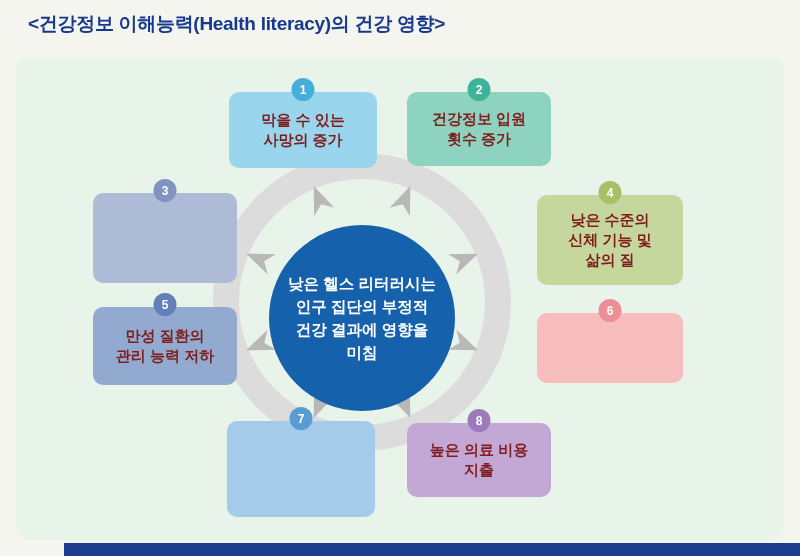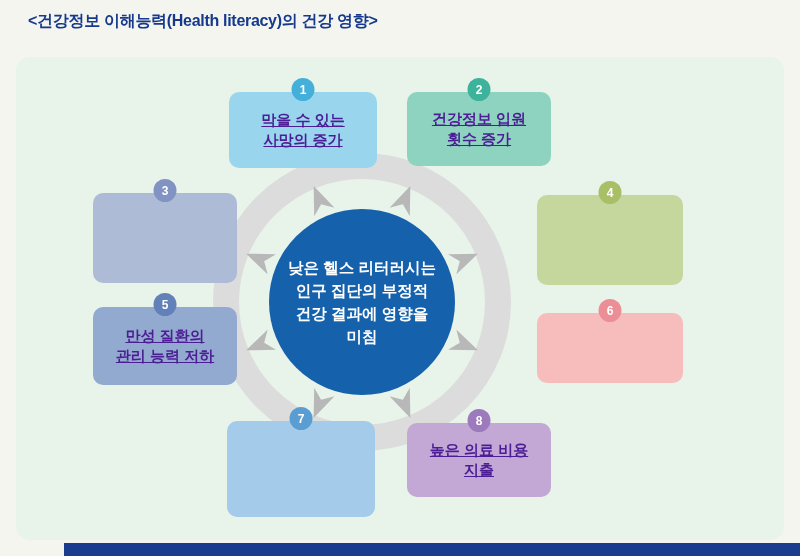--- a/index.html
+++ b/index.html
@@ -4,21 +4,21 @@
 <style>
   * { margin:0; padding:0; box-sizing:border-box; }
   html,body { width:800px; height:556px; }
   body {
     position:relative; overflow:hidden;
     background:#f4f5ef;
     font-family:"Liberation Sans", sans-serif;
   }
   .title {
     position:absolute; left:28px; top:11px;
-    font-size:16px; font-weight:bold; color:#16398d; letter-spacing:-0.3px;
+    font-size:19px; font-weight:bold; color:#16398d; letter-spacing:-0.3px;
   }
   .panel {
     position:absolute; left:16px; top:57px; width:768px; height:483px;
     background:#e8f3ea; border-radius:14px;
   }
   .ring {
     position:absolute; left:213px; top:153px; width:298px; height:298px;
     border:26px solid #dcdcdc; border-radius:50%; z-index:1;
   }
   .center-circle {
@@ -38,22 +38,22 @@
   .a4 { left:451px; top:248px; transform:rotate(-22.5deg); }
   .a5 { left:245px; top:334px; transform:rotate(157.5deg); }
   .a6 { left:451px; top:334px; transform:rotate(22.5deg); }
   .a7 { left:305px; top:394px; transform:rotate(112.5deg); }
   .a8 { left:391px; top:394px; transform:rotate(67.5deg); }
   .card {
     position:absolute; border-radius:10px; z-index:4;
     display:flex; align-items:center; justify-content:center; text-align:center;
   }
   .card-text {
-    font-size:15px; font-weight:bold; color:#4c1d95;
-    line-height:1.35; white-space:pre-line;text-decoration:underline;
+    font-size:15px; font-weight:bold; color:#7f1d1d;
+    line-height:1.35; white-space:pre-line;
   }
   .badge {
     position:absolute; top:-14px; left:50%; transform:translateX(-50%);
     width:23px; height:23px; border-radius:50%;
     color:#ffffff; font-size:12px; font-weight:bold;
     display:flex; align-items:center; justify-content:center; z-index:5;
   }
   .footer-bar {
     position:absolute; left:64px; right:0; bottom:0; height:13px;
     background:#1c3c8e;
@@ -70,21 +70,21 @@
 
   <div class="arrow a1" style="left:289px; top:131px;"></div>
   <div class="arrow a2" style="left:375px; top:131px;"></div>
   <div class="arrow a3" style="left:229px; top:191px;"></div>
   <div class="arrow a4" style="left:435px; top:191px;"></div>
   <div class="arrow a5" style="left:229px; top:277px;"></div>
   <div class="arrow a6" style="left:435px; top:277px;"></div>
   <div class="arrow a7" style="left:289px; top:337px;"></div>
   <div class="arrow a8" style="left:375px; top:337px;"></div>
 
-  <div class="center-circle" style="position:absolute; left:253px; top:152px;text-align:center;">낮은 헬스 리터러시는
+  <div class="center-circle" style="position:absolute; left:253px; top:168px;text-align:center;">낮은 헬스 리터러시는
 인구 집단의 부정적
 건강 결과에 영향을
 미침</div>
 
   <div class="card" style="left: 213px; top: 35px; width: 148px; height: 76px; background-color: rgb(153, 214, 238);">
     <span class="badge" style="background-color: rgb(68, 176, 218);">1</span>
     <span class="card-text">막을 수 있는
 사망의 증가</span>
   </div>
 
@@ -93,20 +93,23 @@
     <span class="card-text">건강정보 입원
 횟수 증가</span>
   </div>
 
   <div class="card" style="left: 77px; top: 136px; width: 144px; height: 90px; background-color: rgb(174, 187, 215);">
     <span class="badge" style="background-color: rgb(129, 147, 194);">3</span>
   </div>
 
   <div class="card" style="left: 521px; top: 138px; width: 146px; height: 90px; background-color: rgb(198, 215, 158);">
     <span class="badge" style="background-color: rgb(169, 191, 102);">4</span>
+    <span class="card-text">낮은 수준의
+신체 기능 및
+삶의 질</span>
   </div>
 
   <div class="card" style="left: 77px; top: 250px; width: 144px; height: 78px; background-color: rgb(147, 170, 208);">
     <span class="badge" style="background-color: rgb(97, 129, 184);">5</span>
     <span class="card-text">만성 질환의
 관리 능력 저하</span>
   </div>
 
   <div class="card" style="left: 521px; top: 256px; width: 146px; height: 70px; background-color: rgb(247, 189, 189);">
     <span class="badge" style="background-color: rgb(236, 142, 150);">6</span>

